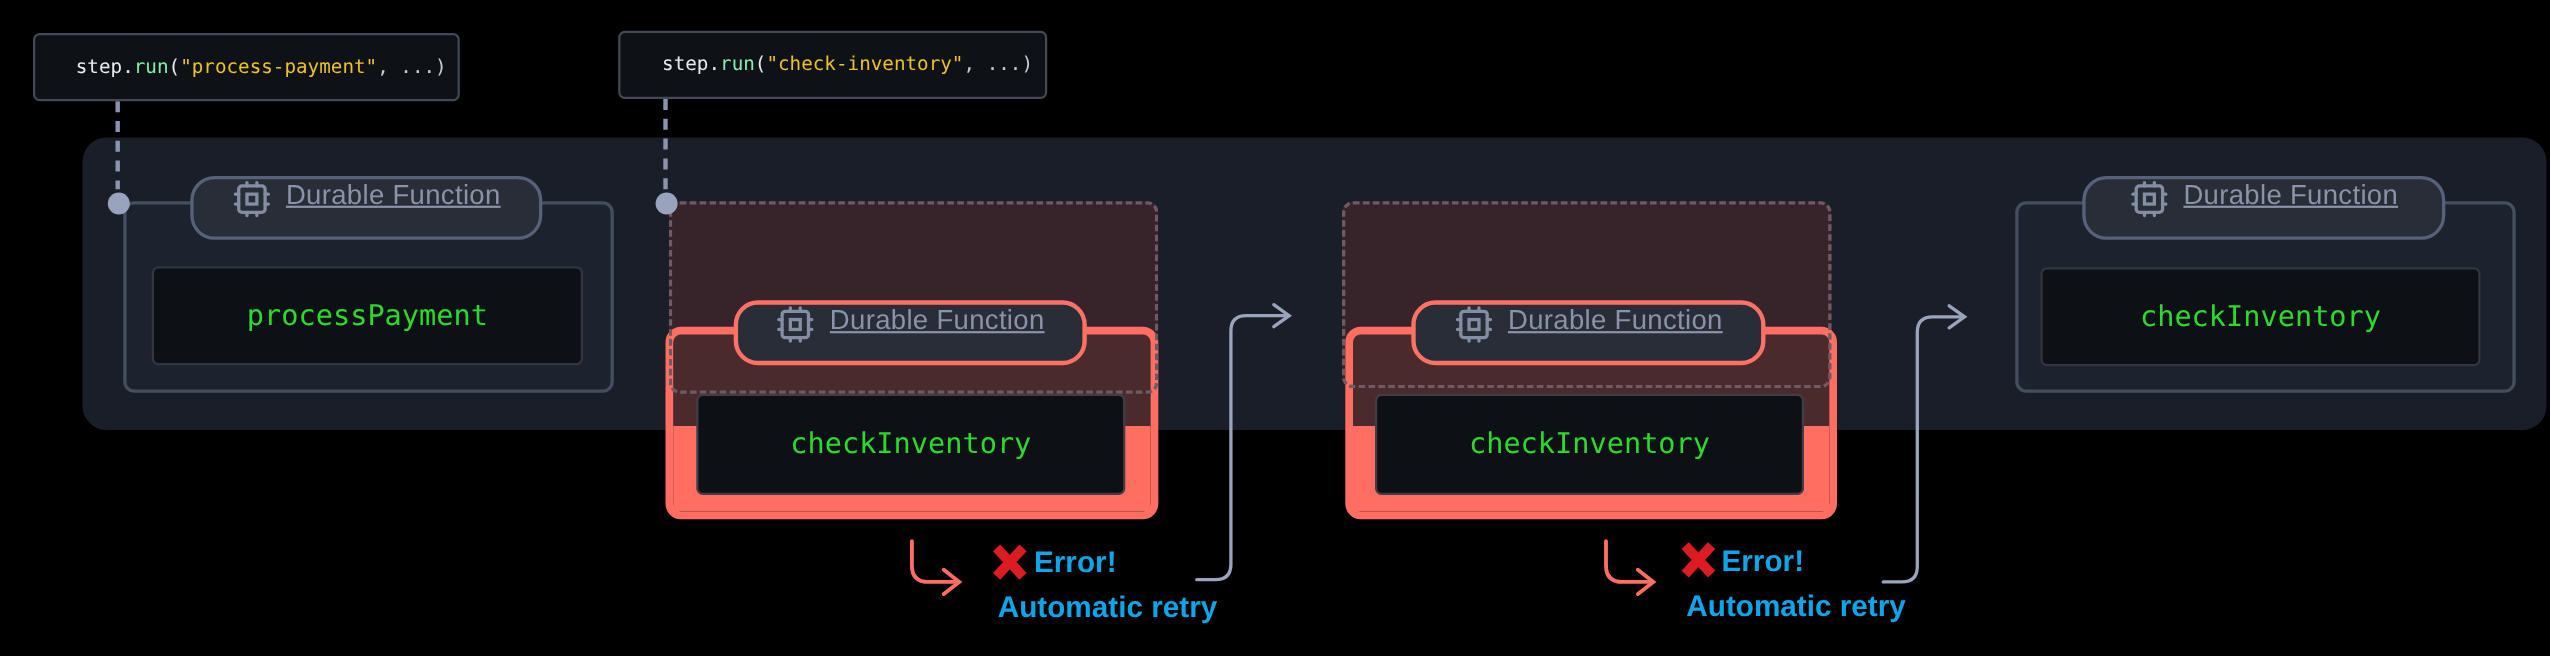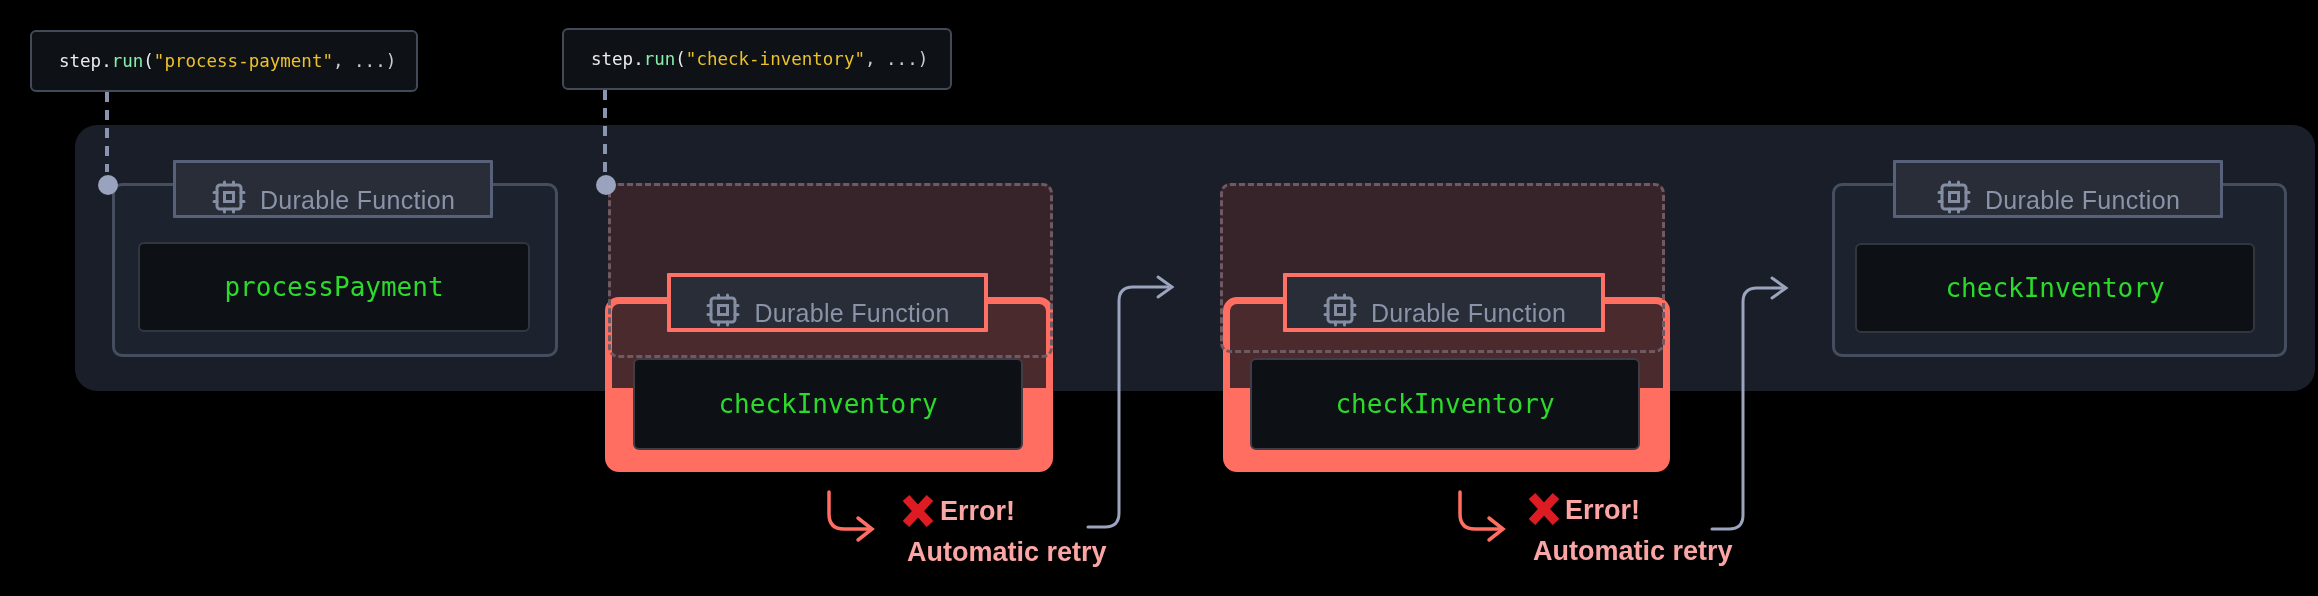--- a/index.html
+++ b/index.html
@@ -8,21 +8,21 @@
   .abs{position:absolute;box-sizing:border-box;}
 
   
   #flow-container{left:75px;top:125px;width:2240px;height:266px;
     background:#191e28;border-radius:22px;z-index:1;}
 
   
   .codebox{display:flex;align-items:center;background:#0e1116;
     border:2px solid #434a57;border-radius:6px;z-index:8;
     font-family:"DejaVu Sans Mono",monospace;font-size:17.5px;
-    padding-left:27px;white-space:pre;}
+    padding-left:27px;white-space:pre;justify-content:center;}
   #code1{left:30px;top:30px;width:388px;height:62px;}
   #code2{left:562px;top:28px;width:390px;height:62px;}
   .tk-plain{color:#e9ebef}.tk-fn{color:#86efac}
   .tk-str{color:#ecc229}.tk-rest{color:#c9cdd5}
 
   
   .card-normal{background:#1d232e;border:3px solid #454e5f;border-radius:10px;z-index:4;}
   #card1{left:112px;top:183px;width:446px;height:174px;}
   #card4{left:1832px;top:183px;width:455px;height:174px;}
 
@@ -32,43 +32,43 @@
   #dashedfill2,#dashedborder2{left:608px;top:183px;width:445px;height:175px;}
   #dashedfill3,#dashedborder3{left:1220px;top:183px;width:445px;height:170px;}
 
   
   .card-error{border:7px solid #ff6e61;border-radius:14px;z-index:4;
     background:linear-gradient(180deg,#4b2a2e 0%,#4b2a2e 52%,#ff6e61 52%);}
   #redcard2{left:605px;top:297px;width:448px;height:175px;}
   #redcard3{left:1223px;top:297px;width:447px;height:175px;}
 
   
-  .badge{display:flex;align-items:flex-end;justify-content:center;gap:13px;
-    background:#282d38;border-radius:1px;color:#8b93a8;font-size:25px;
-    font-weight:500;letter-spacing:.3px;z-index:6;}
+  .badge{display:flex;align-items:flex-start;justify-content:center;gap:13px;
+    background:#282d38;border-radius:22px;color:#8b93a8;font-size:25px;
+    font-weight:500;letter-spacing:.3px;z-index:6;text-decoration:underline;}
   .badge-normal{border:3px solid #58617a;}
   .badge-error{border:4px solid #ff7164;}
   #badge1{left:173px;top:160px;width:320px;height:58px;}
   #badge2{left:667px;top:273px;width:321px;height:59px;}
   #badge3{left:1283px;top:273px;width:322px;height:59px;}
   #badge4{left:1893px;top:160px;width:330px;height:58px;}
   .cpu-icon{width:36px;height:36px;flex:0 0 auto;}
 
   
   .fnbox{display:flex;align-items:center;justify-content:center;
     background:#0d1015;border:2px solid #31363f;border-radius:6px;
     font-family:"DejaVu Sans Mono",monospace;font-size:26px;color:#2cda2c;z-index:6;text-align:right;}
   .fnbox-error{border-color:#413d46;}
   #fnbox1{left:138px;top:242px;width:392px;height:90px;}
   #fnbox2{left:633px;top:358px;width:390px;height:92px;}
   #fnbox3{left:1250px;top:358px;width:390px;height:92px;}
   #fnbox4{left:1855px;top:243px;width:400px;height:90px;}
 
   
-  .err-label{position:absolute;color:#fca5a5;font-weight:700;font-size:27px;z-index:9;}
+  .err-label{position:absolute;color:#0ea5e9;font-weight:700;font-size:27px;z-index:9;}
   #err1-text{left:940px;top:496px;}
   #retry1-text{left:907px;top:537px;}
   #err2-text{left:1565px;top:495px;}
   #retry2-text{left:1533px;top:536px;}
 
   #overlay{left:0;top:0;width:2318px;height:596px;z-index:7;pointer-events:none;}
 </style>
 </head>
 <body>
 

